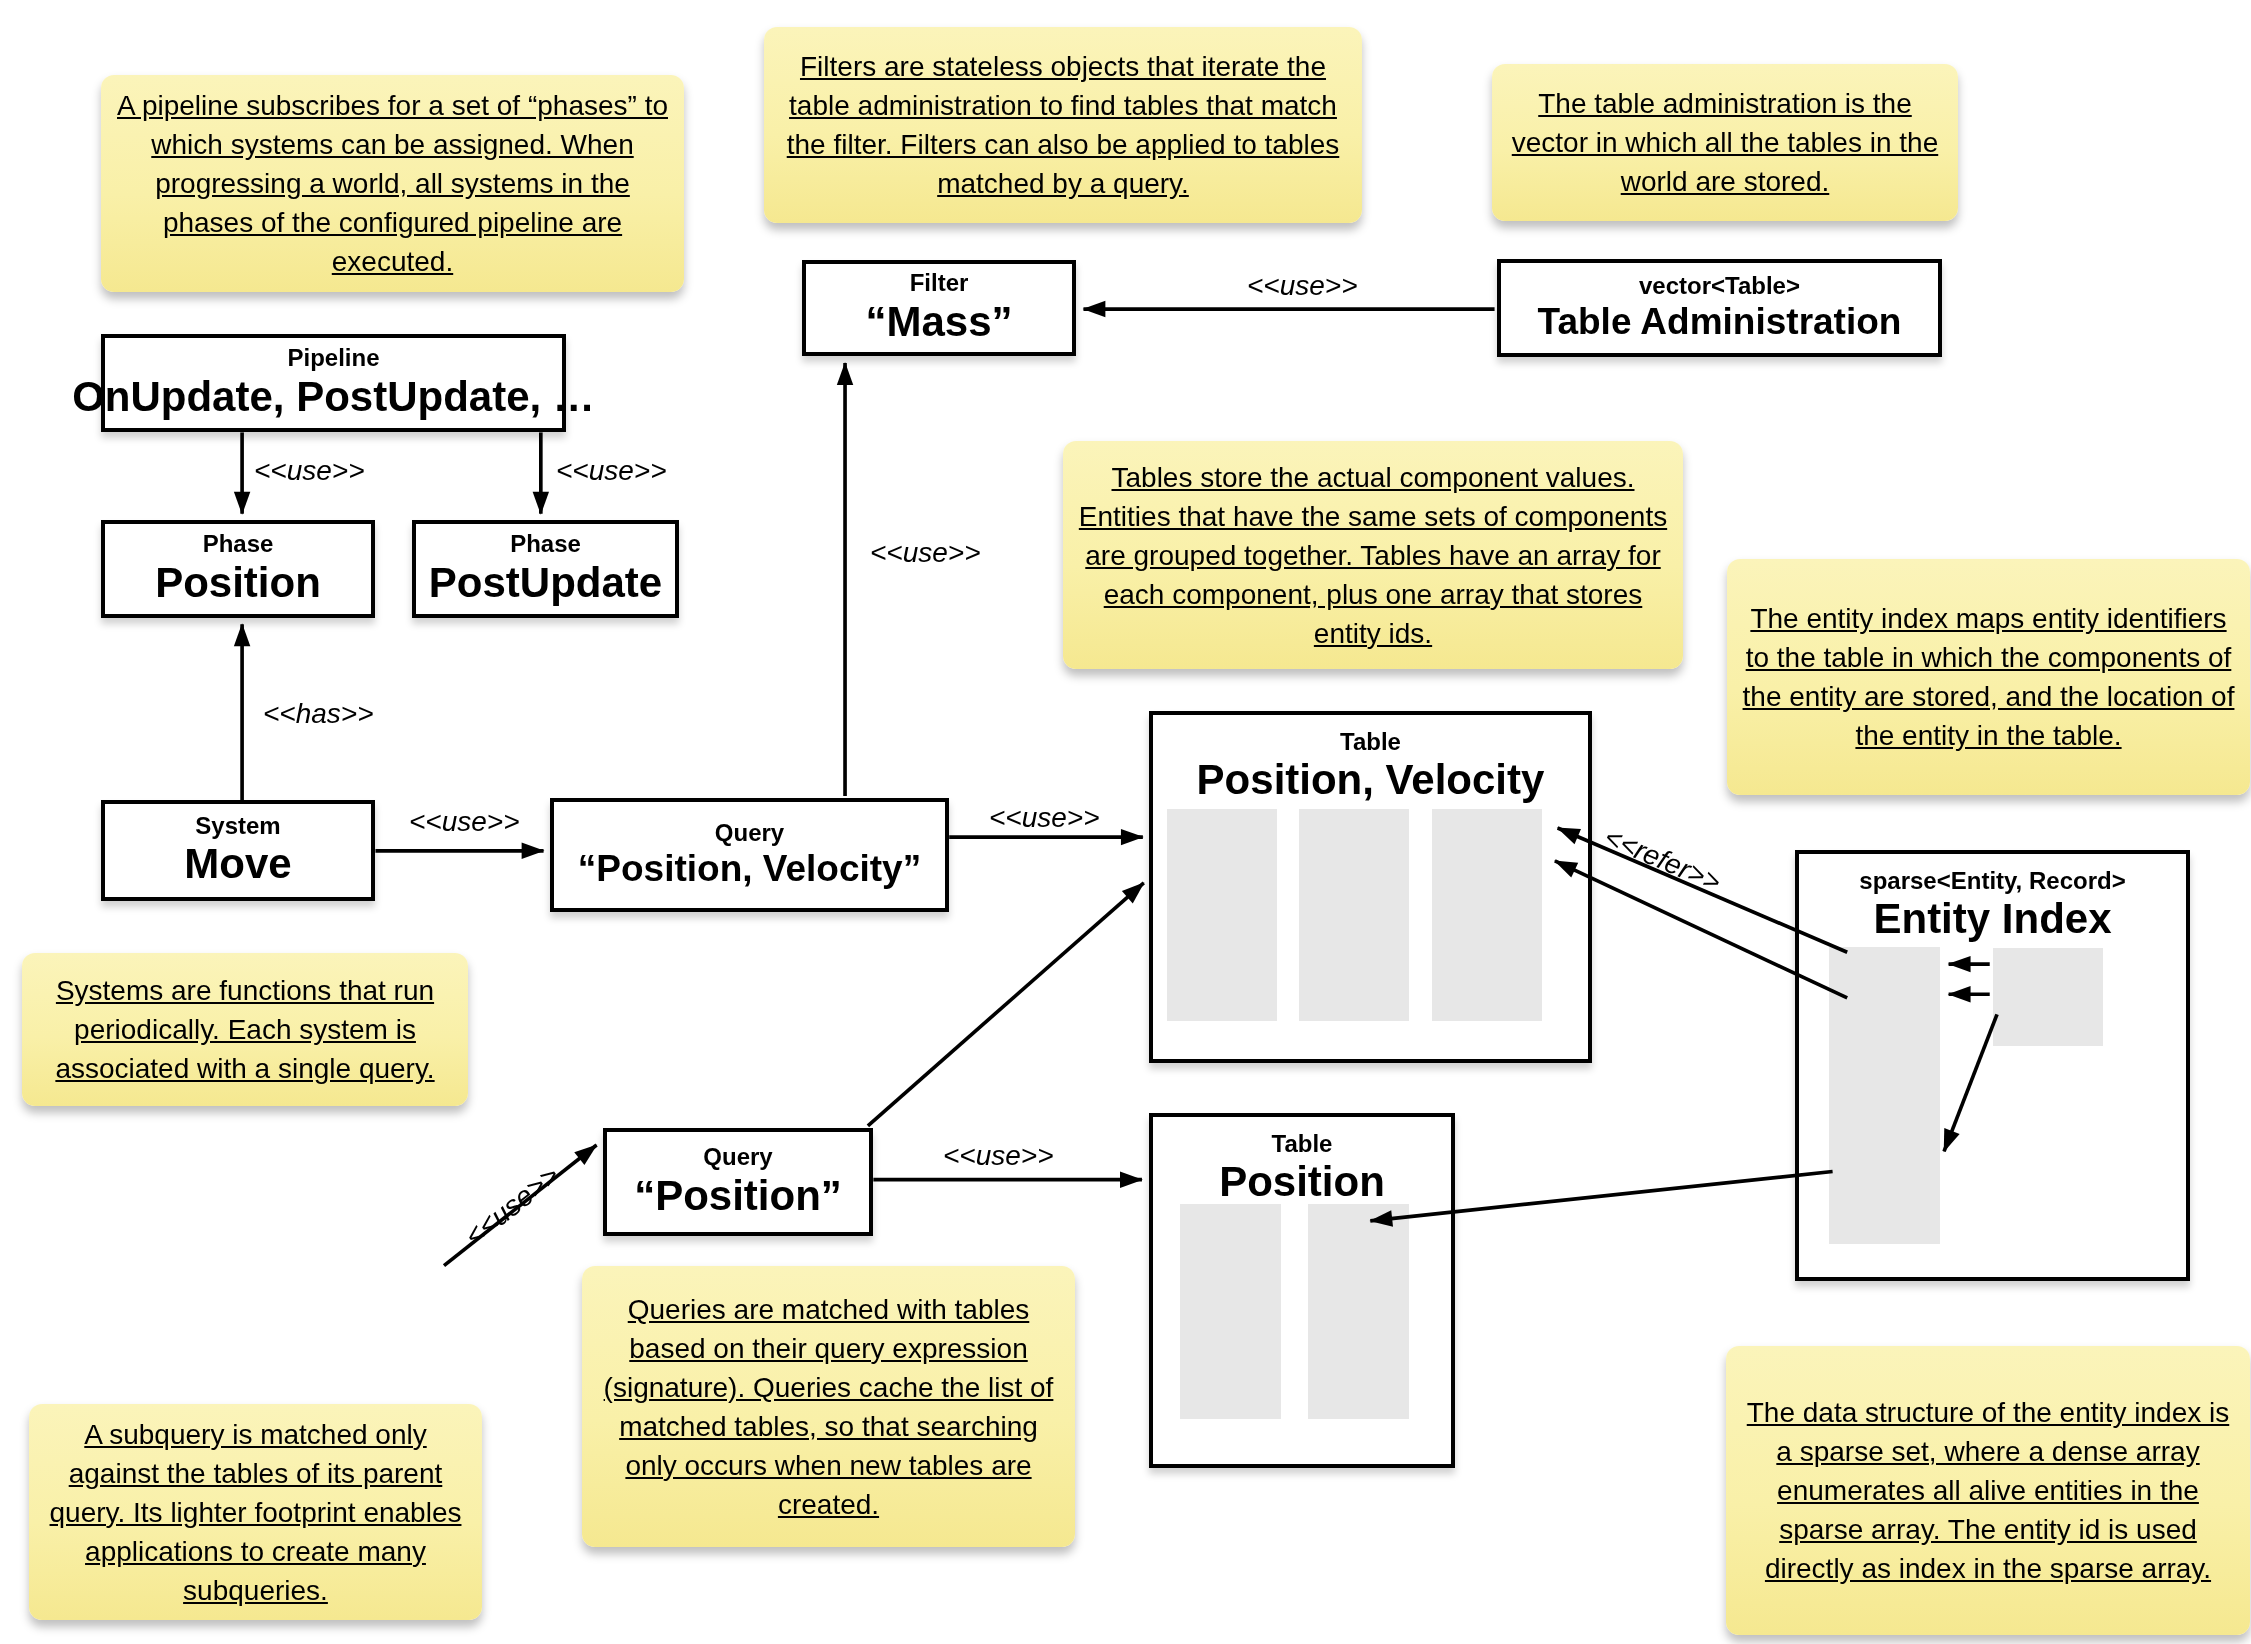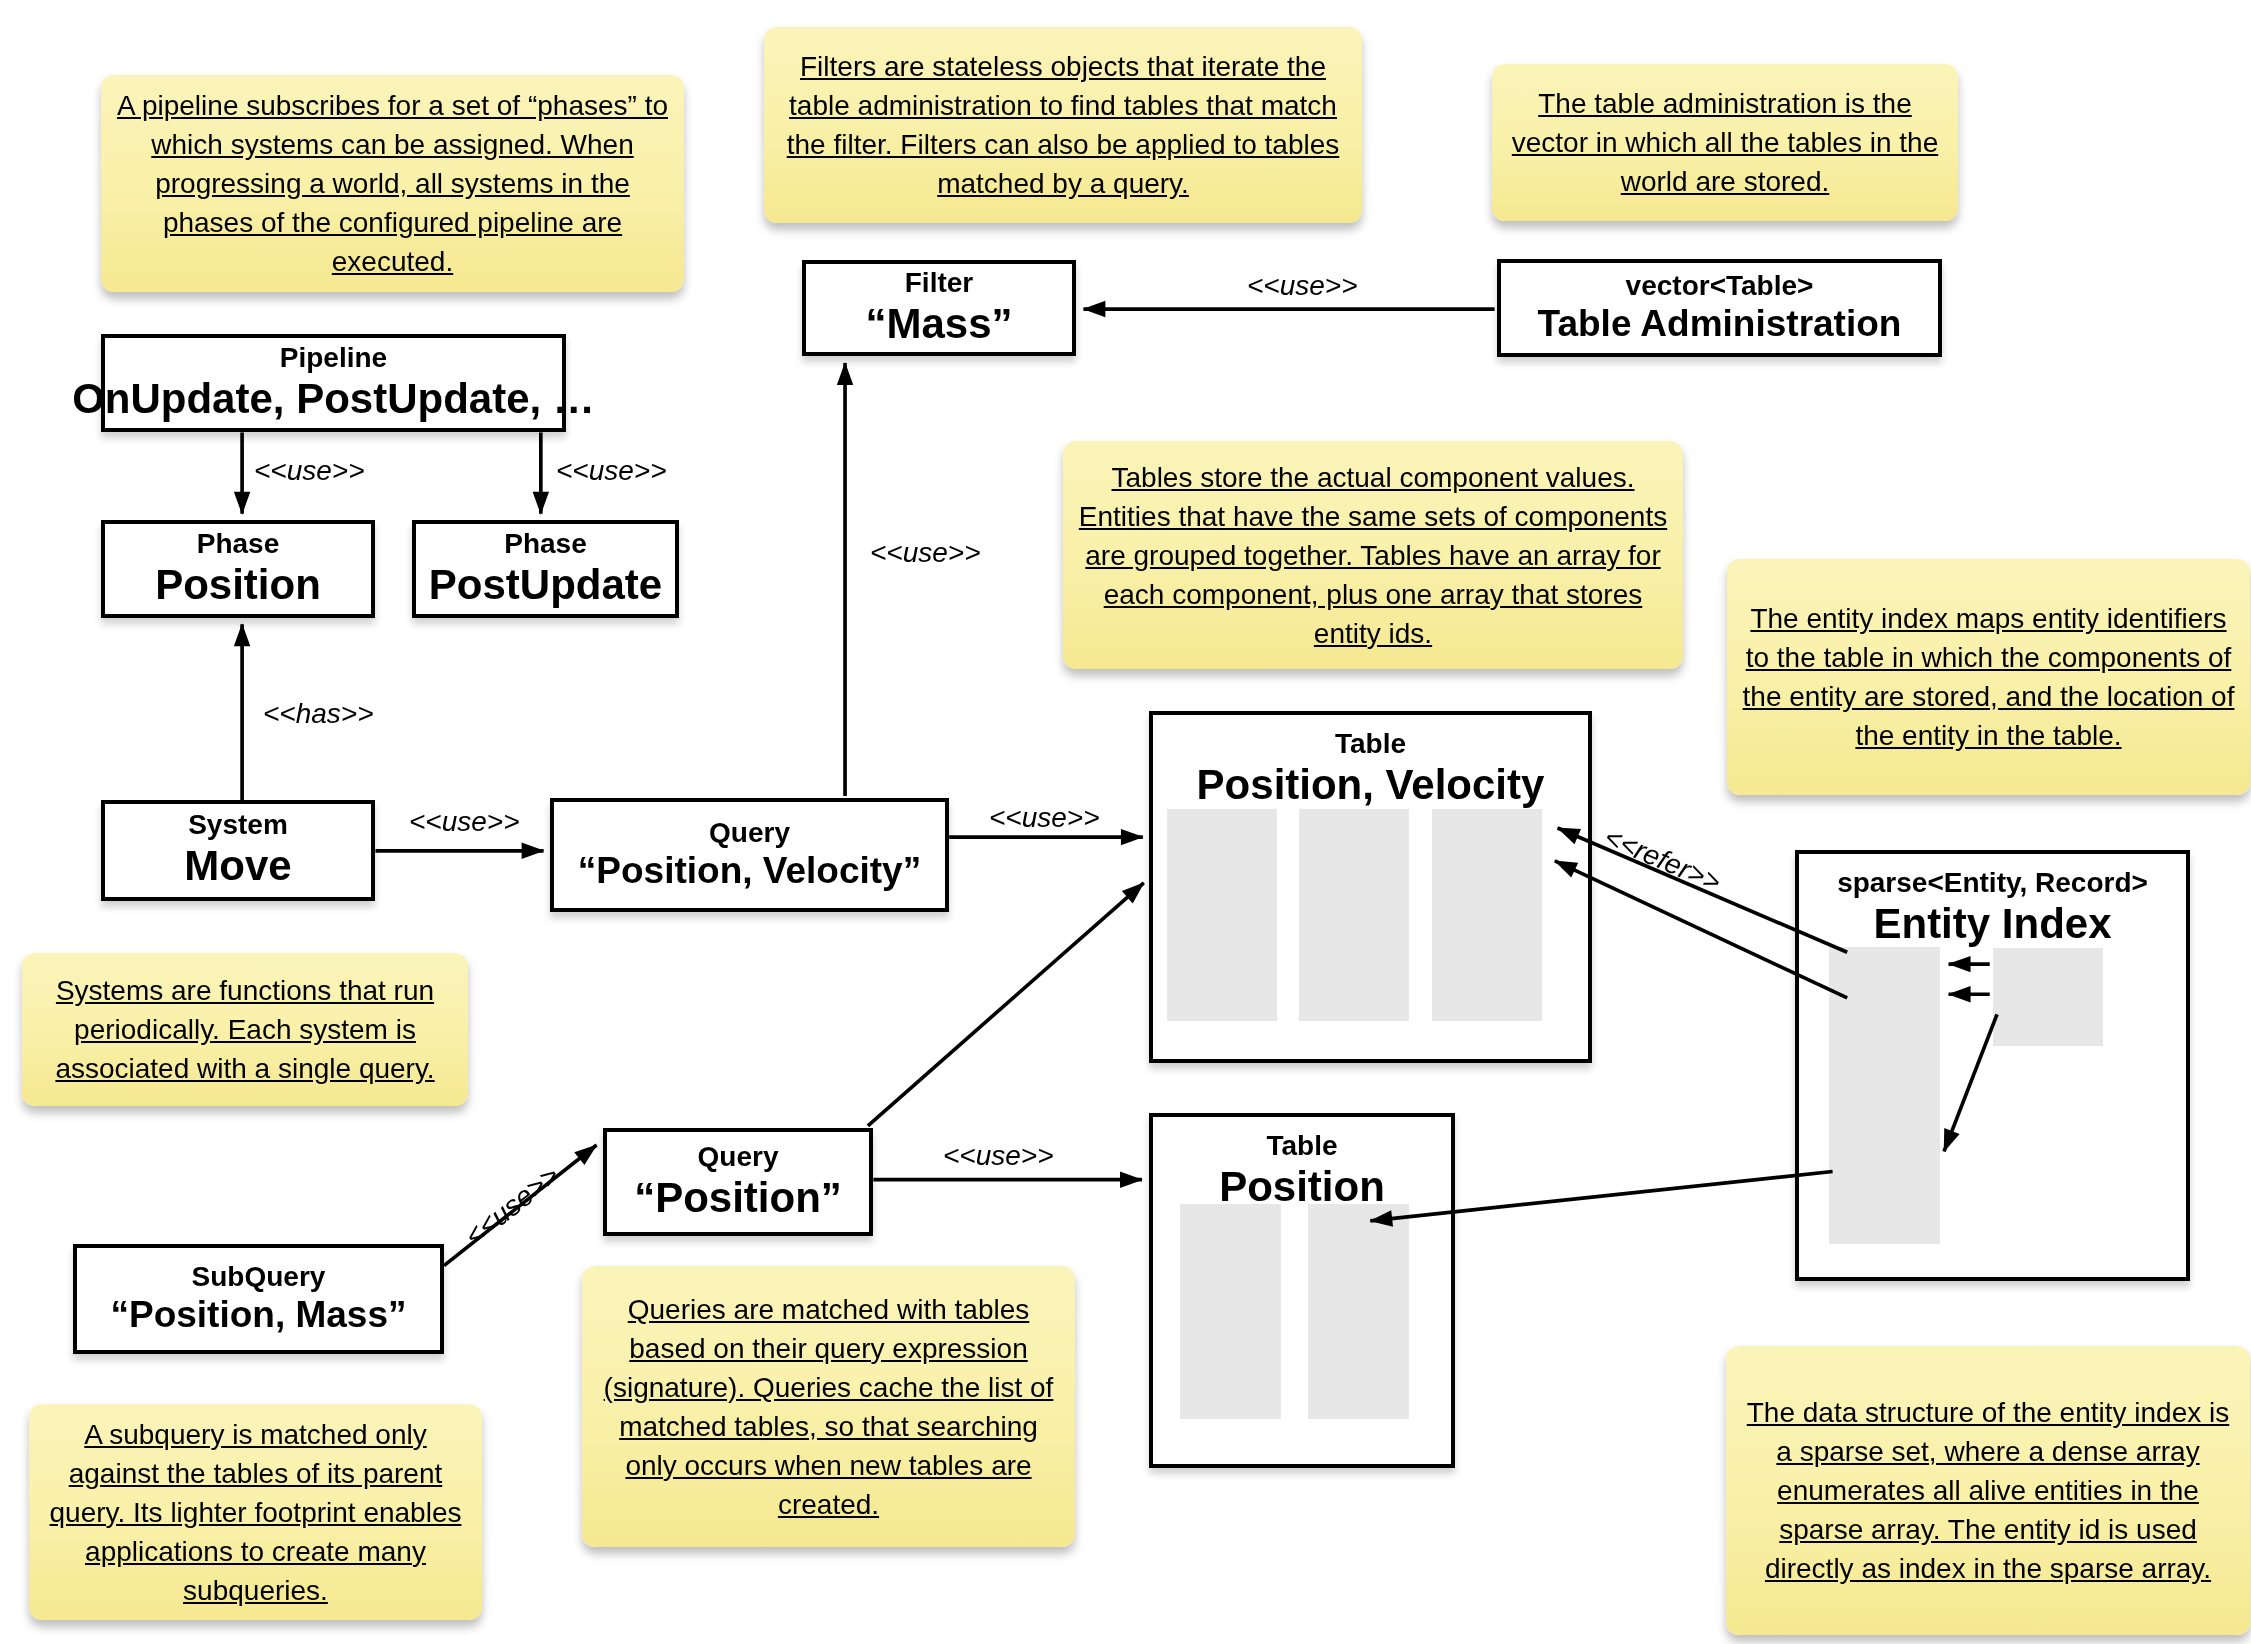--- a/index.html
+++ b/index.html
@@ -15,21 +15,21 @@
     padding:9.1px 12.8px;border-radius:13px;
     display:flex;align-items:center;justify-content:center;text-decoration:underline;
   }
   .box{
     position:absolute;box-sizing:border-box;background:#ffffff;
     border:4.6px solid #000;display:flex;flex-direction:column;
     align-items:center;justify-content:center;text-align:center;
     box-shadow:0 5.5px 7.3px rgba(0,0,0,0.18);
   }
   .box.toptitle{justify-content:flex-start;padding-top:12.8px;}
-  .box-title{font-size:28px;font-weight:bold;line-height:1.15;}
+  .box-title{font-size:24px;font-weight:bold;line-height:1.15;}
   .box-value{font-size:42px;font-weight:bold;line-height:1.2;white-space:nowrap;}
   .box-value.small{font-size:37px;}
   .col{position:absolute;background:#e7e7e7;}
   .stereo{
     position:absolute;font-size:28px;font-style:italic;color:#000;
     white-space:nowrap;
   }
   svg.connectors{position:absolute;left:0;top:0;z-index:20;pointer-events:none;}
   .layer{position:absolute;left:0;top:0;width:100%;height:100%;}
 </style>
@@ -102,24 +102,20 @@
       <div class="col" style="left:155px;top:87px;width:101px;height:215px"></div>
     </div>
 
     <div class="box toptitle" style="left:1795px;top:850px;width:395px;height:431px">
       <div class="box-title">sparse&lt;Entity, Record&gt;</div>
       <div class="box-value">Entity Index</div>
       <div class="col" style="left:30px;top:93px;width:111px;height:297px"></div>
       <div class="col" style="left:194px;top:94px;width:110px;height:98px"></div>
     </div>
 
-    <div class="box" style="left:73px;top:1244px;width:371px;height:110px">
-      <div class="box-title">SubQuery</div>
-      <div class="box-value small">“Position, Mass”</div>
-    </div>
 
     <div class="box" style="left:603px;top:1128px;width:270px;height:108px">
       <div class="box-title">Query</div>
       <div class="box-value">“Position”</div>
     </div>
   </div>
 
   <div class="layer">
     <div class="stereo" style="left:254px;top:455px">&lt;&lt;use&gt;&gt;</div>
     <div class="stereo" style="left:556px;top:455px">&lt;&lt;use&gt;&gt;</div>

